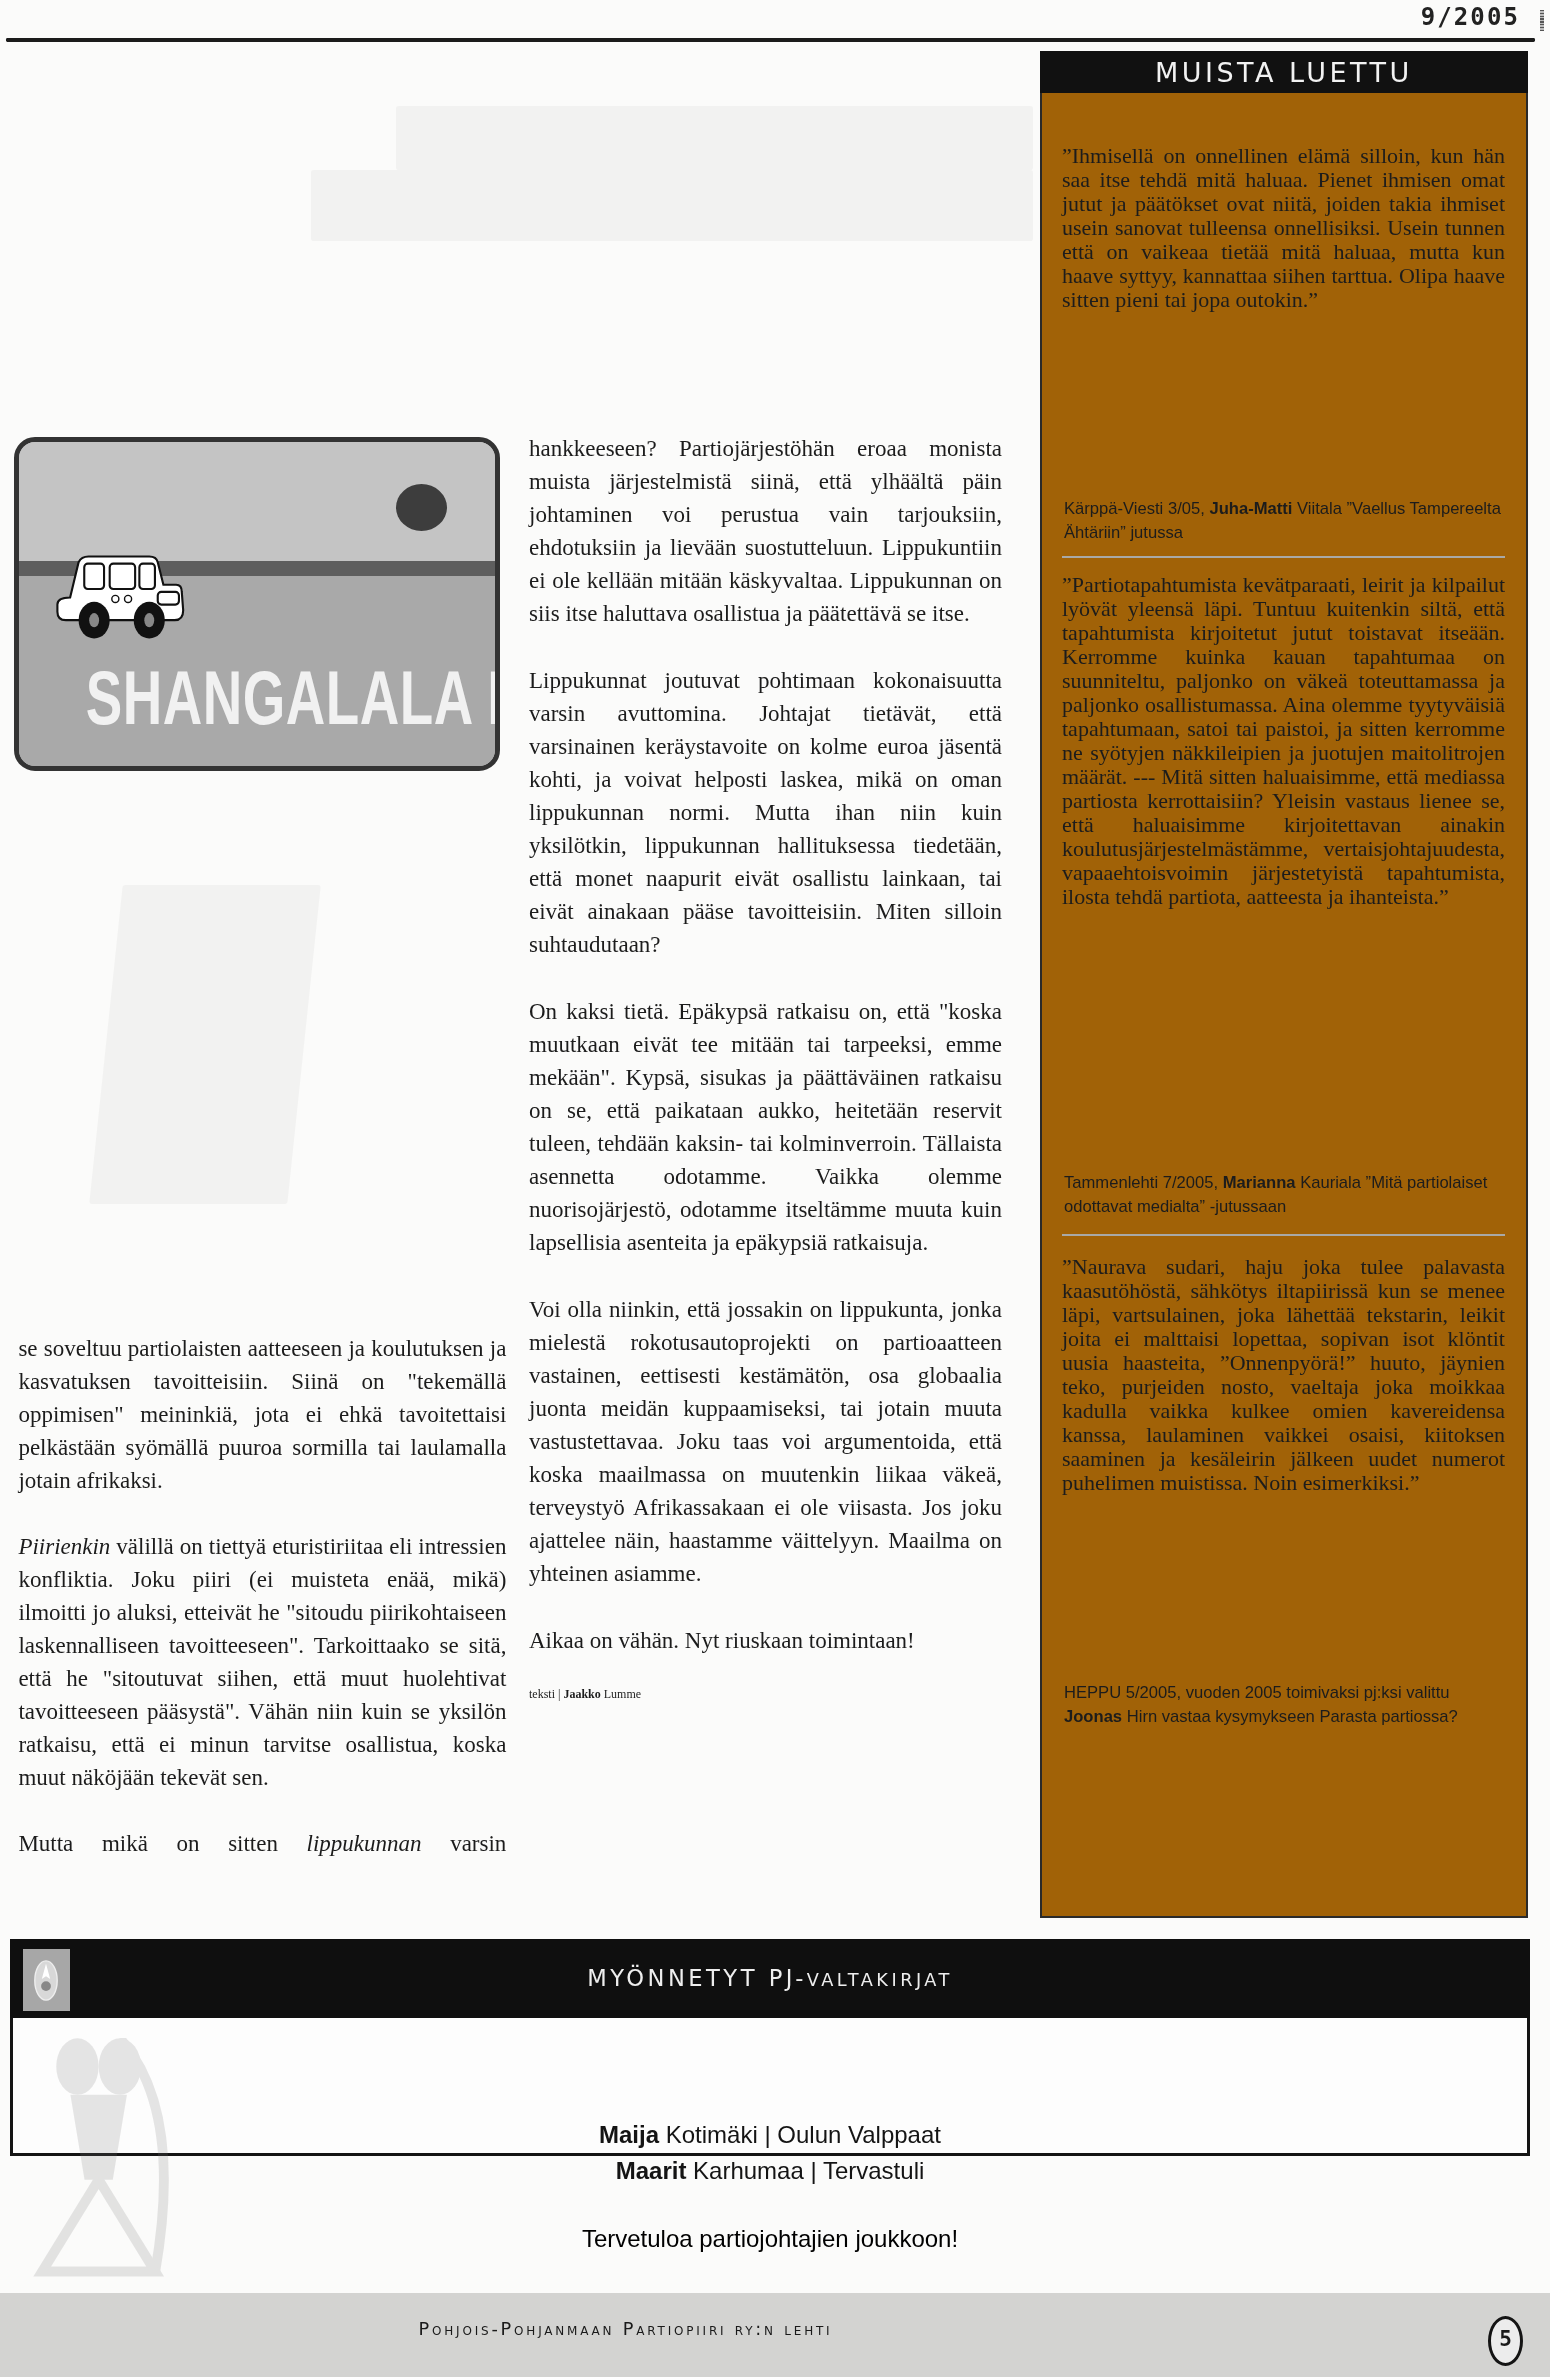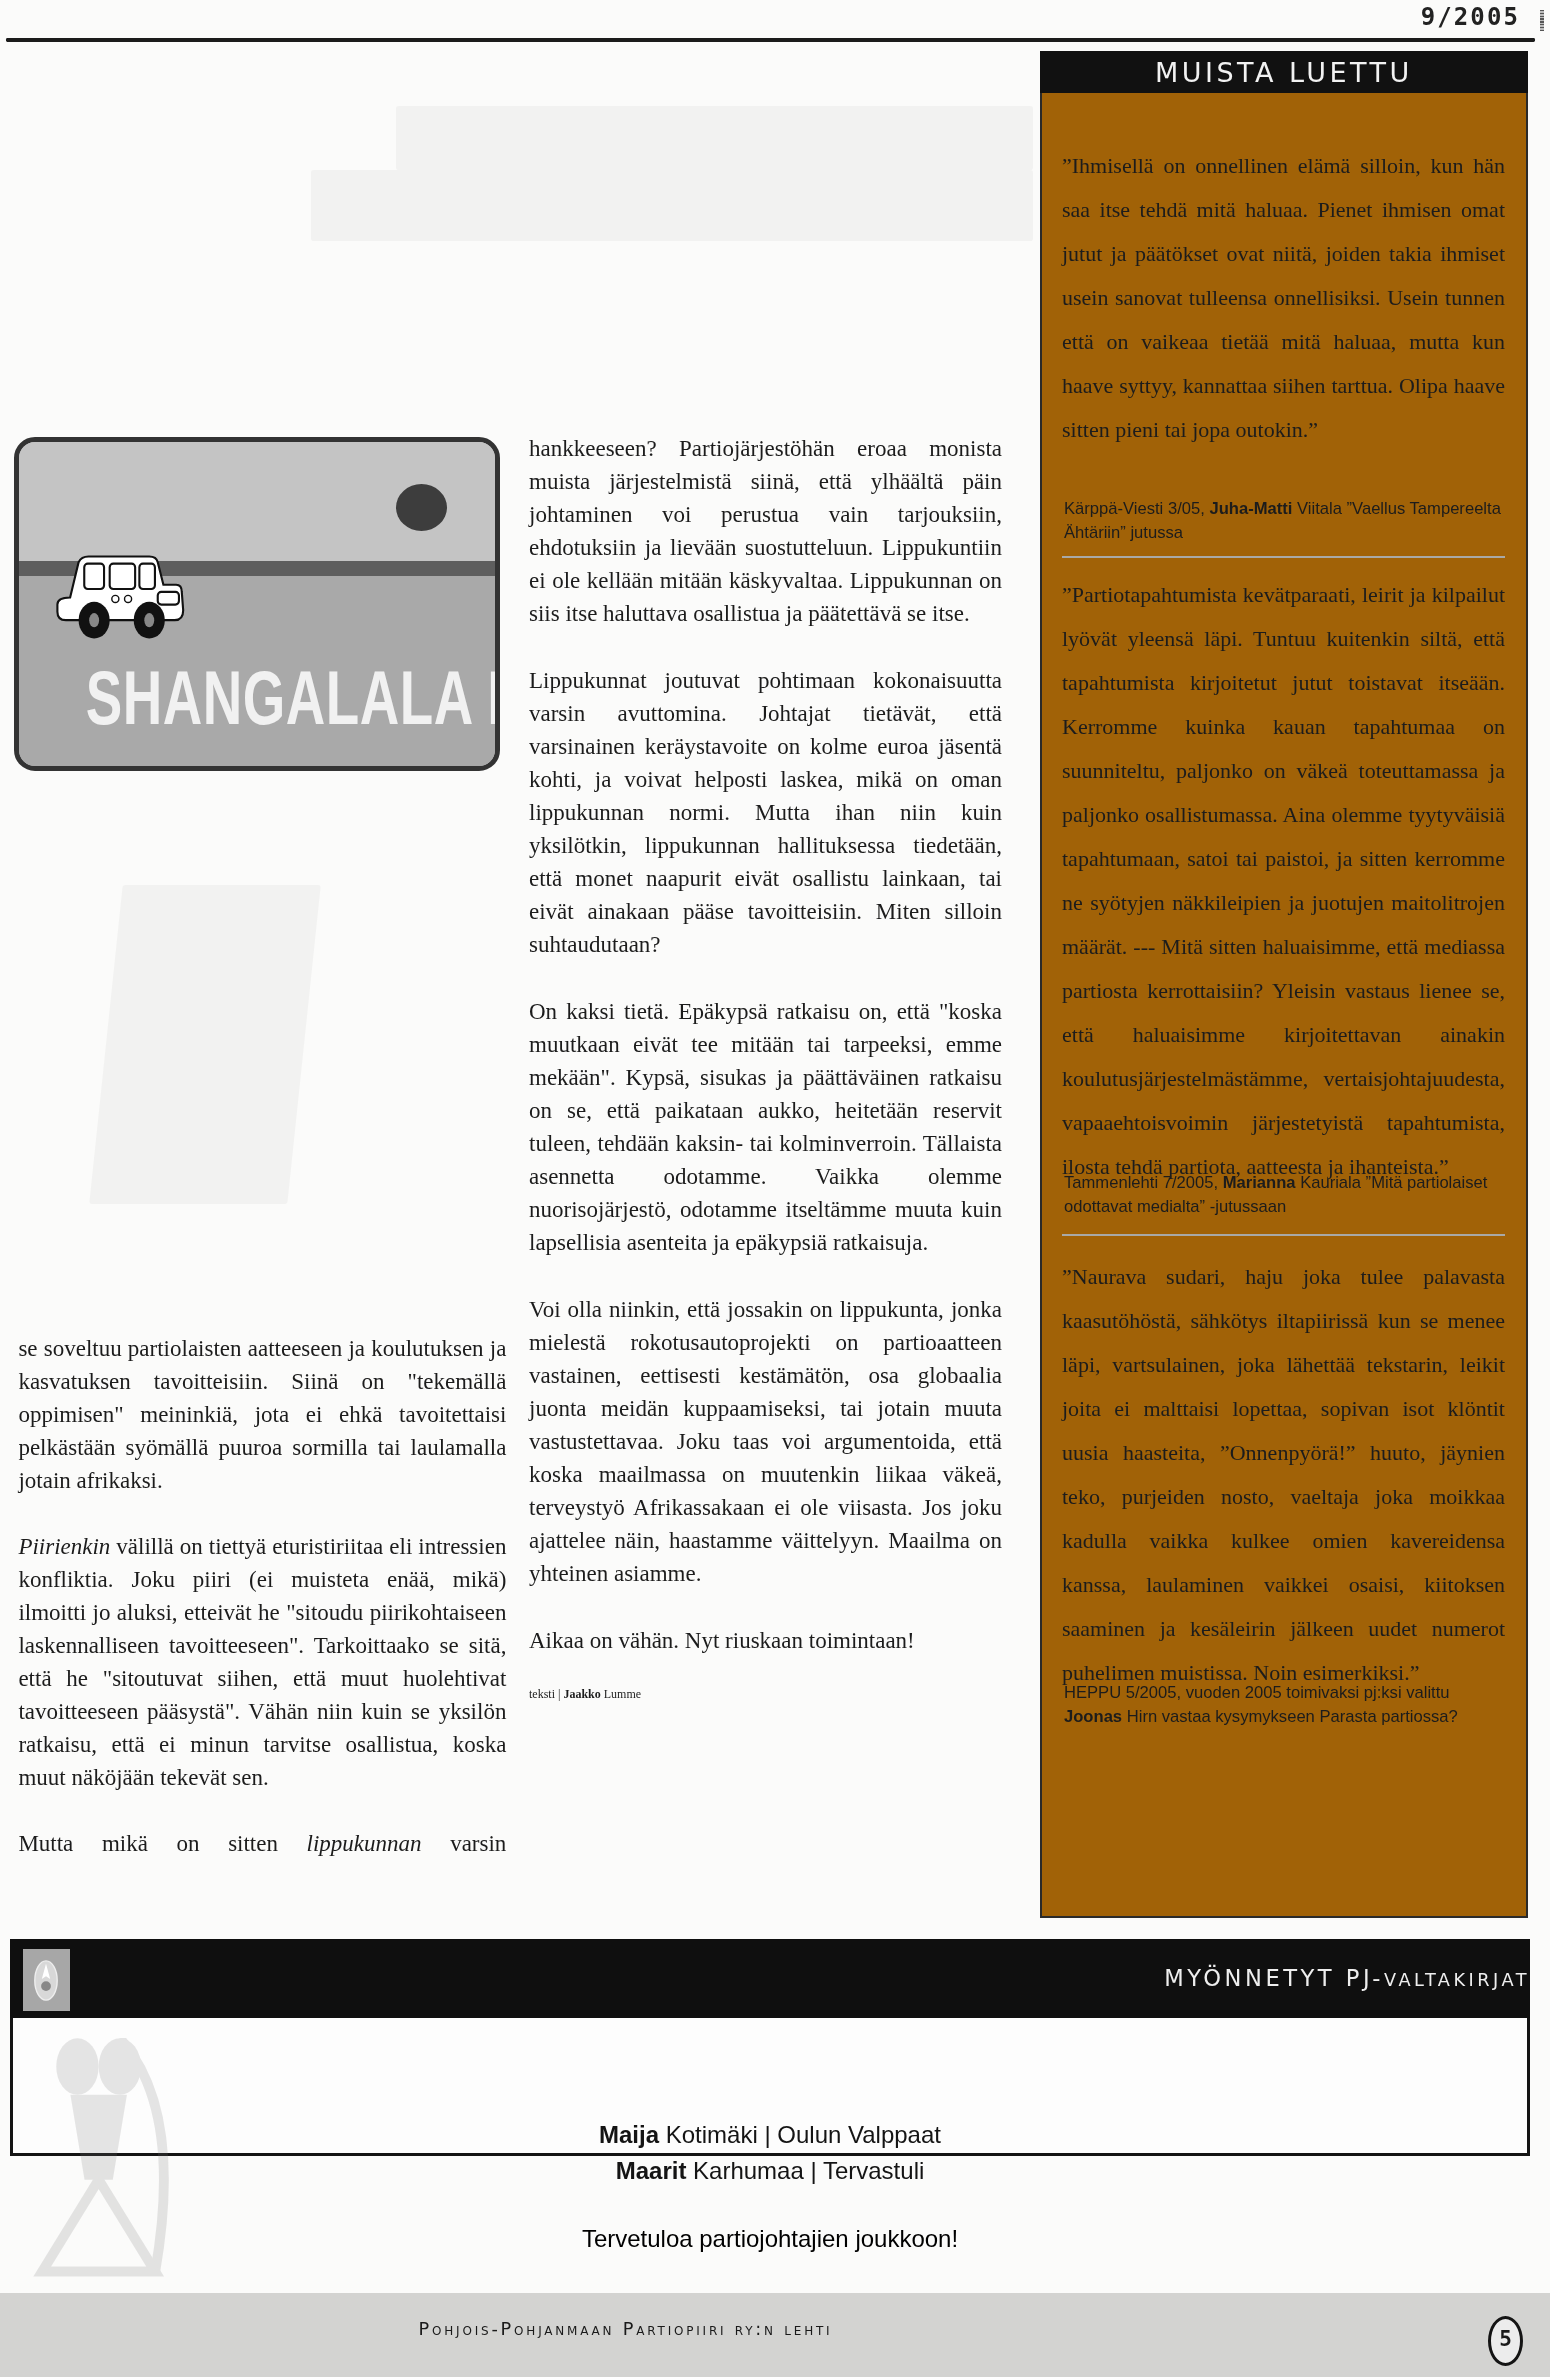--- a/index.html
+++ b/index.html
@@ -38,32 +38,32 @@
     #logo .title { position: absolute; left: 0; right: 0; bottom: 25.5px; text-align: center;
       font-family: "Liberation Sans", "DejaVu Sans", sans-serif; font-weight: bold; font-size: 76px;
       color: #f1f1f1; letter-spacing: 0.7px; transform: scaleX(.72); transform-origin: center; white-space: nowrap; }
 
     
     #sidebar { left: 1040px; top: 51px; width: 488px; height: 1867px; border: 2.1px solid #2a2a2a;
       background: #a16207; box-sizing: border-box; }
     #sidebar-head { position: absolute; left: -2.1px; top: -2.1px; width: 488px; height: 42px; background: #111;
       color: #f2f2f2; text-align: center; font-family: "DejaVu Sans", "Liberation Sans", sans-serif;
       font-size: 27px; letter-spacing: 3.5px; line-height: 44px; }
-    .quote { position: absolute; left: 20px; width: 443px; font-size: 22px; line-height: 44px; text-align: justify; color: #1c1c1c; }
+    .quote { position: absolute; left: 20px; width: 443px; font-size: 22px; line-height: 24px; text-align: justify; color: #1c1c1c; }
     .src { position: absolute; left: 22px; width: 443px; font-family: "Liberation Sans", "DejaVu Sans", sans-serif;
       font-size: 16.6px; line-height: 24px; color: #1c1c1c; }
     .src b { font-weight: bold; }
     .sep { position: absolute; left: 20px; width: 443px; height: 2.1px; background: #a9a9a7; }
 
     
     #announce { left: 10px; top: 1939px; width: 1520px; height: 217px; border: 3.5px solid #141414; border-top: none;
       box-sizing: border-box; background: #fdfdfd; }
     #announce-head { left: 10px; top: 1939px; width: 1520px; height: 79px; background: #0f0f0f; }
     #announce-badge { left: 22.6px; top: 1949px; width: 47px; height: 62px; background: #a7a7a7; display: flex; align-items: center; justify-content: center; }
-    #announce-title { left: 10px; top: 1939px; width: 1520px; height: 79px; line-height: 79px; text-align: right;
+    #announce-title { left: 10px; top: 1939px; width: 1520px; height: 79px; line-height: 79px; text-align: center;
       font-family: "DejaVu Sans", "Liberation Sans", sans-serif; font-size: 22.6px; letter-spacing: 3.5px; color: #eee; }
     #announce-title .sc { font-size: 17.7px; }
     .names { left: 10px; width: 1520px; text-align: center; font-family: "Liberation Sans", "DejaVu Sans", sans-serif;
       font-size: 24px; line-height: 37px; color: #141414; }
     .names b { font-weight: bold; }
     #welcome { left: 10px; top: 2225px; width: 1520px; text-align: center; font-family: "Liberation Sans", "DejaVu Sans", sans-serif;
       font-size: 24px; color: #000000; }
     #watermark { left: 28px; top: 2038px; opacity: .18; }
 
     

